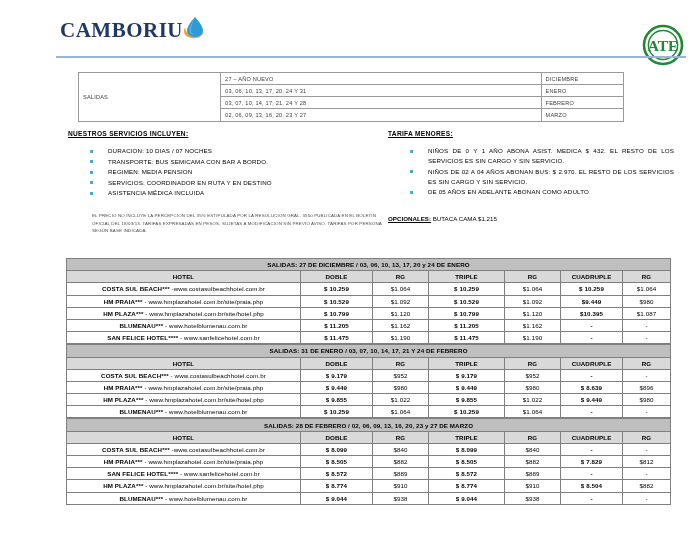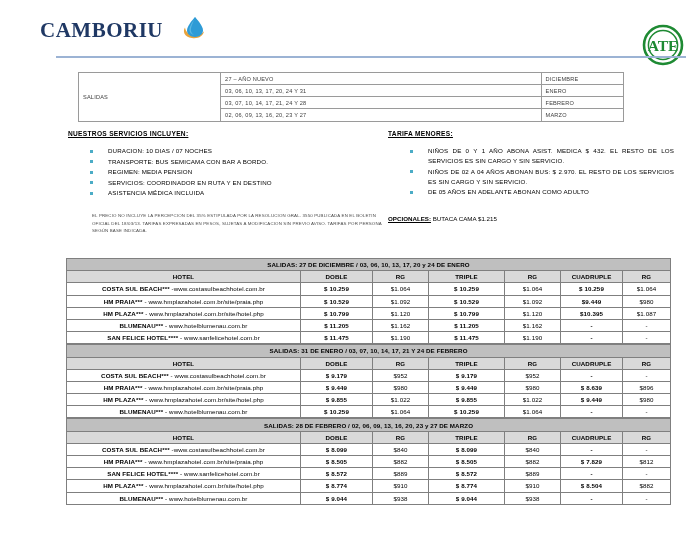--- a/index.html
+++ b/index.html
@@ -17,21 +17,21 @@
   }
 
   
   .header {
     position: relative;
     height: 62px;
     padding: 0;
   }
   .brand {
     position: absolute;
-    left: 40px;
+    left: 60px;
     top: 18px;
     font-family: "Liberation Serif", serif;
     font-size: 21px;
     font-weight: bold;
     letter-spacing: 0.5px;
     color: #1f3864;
   }
   .drop-wrap {
     position: absolute;
     left: 181px;

